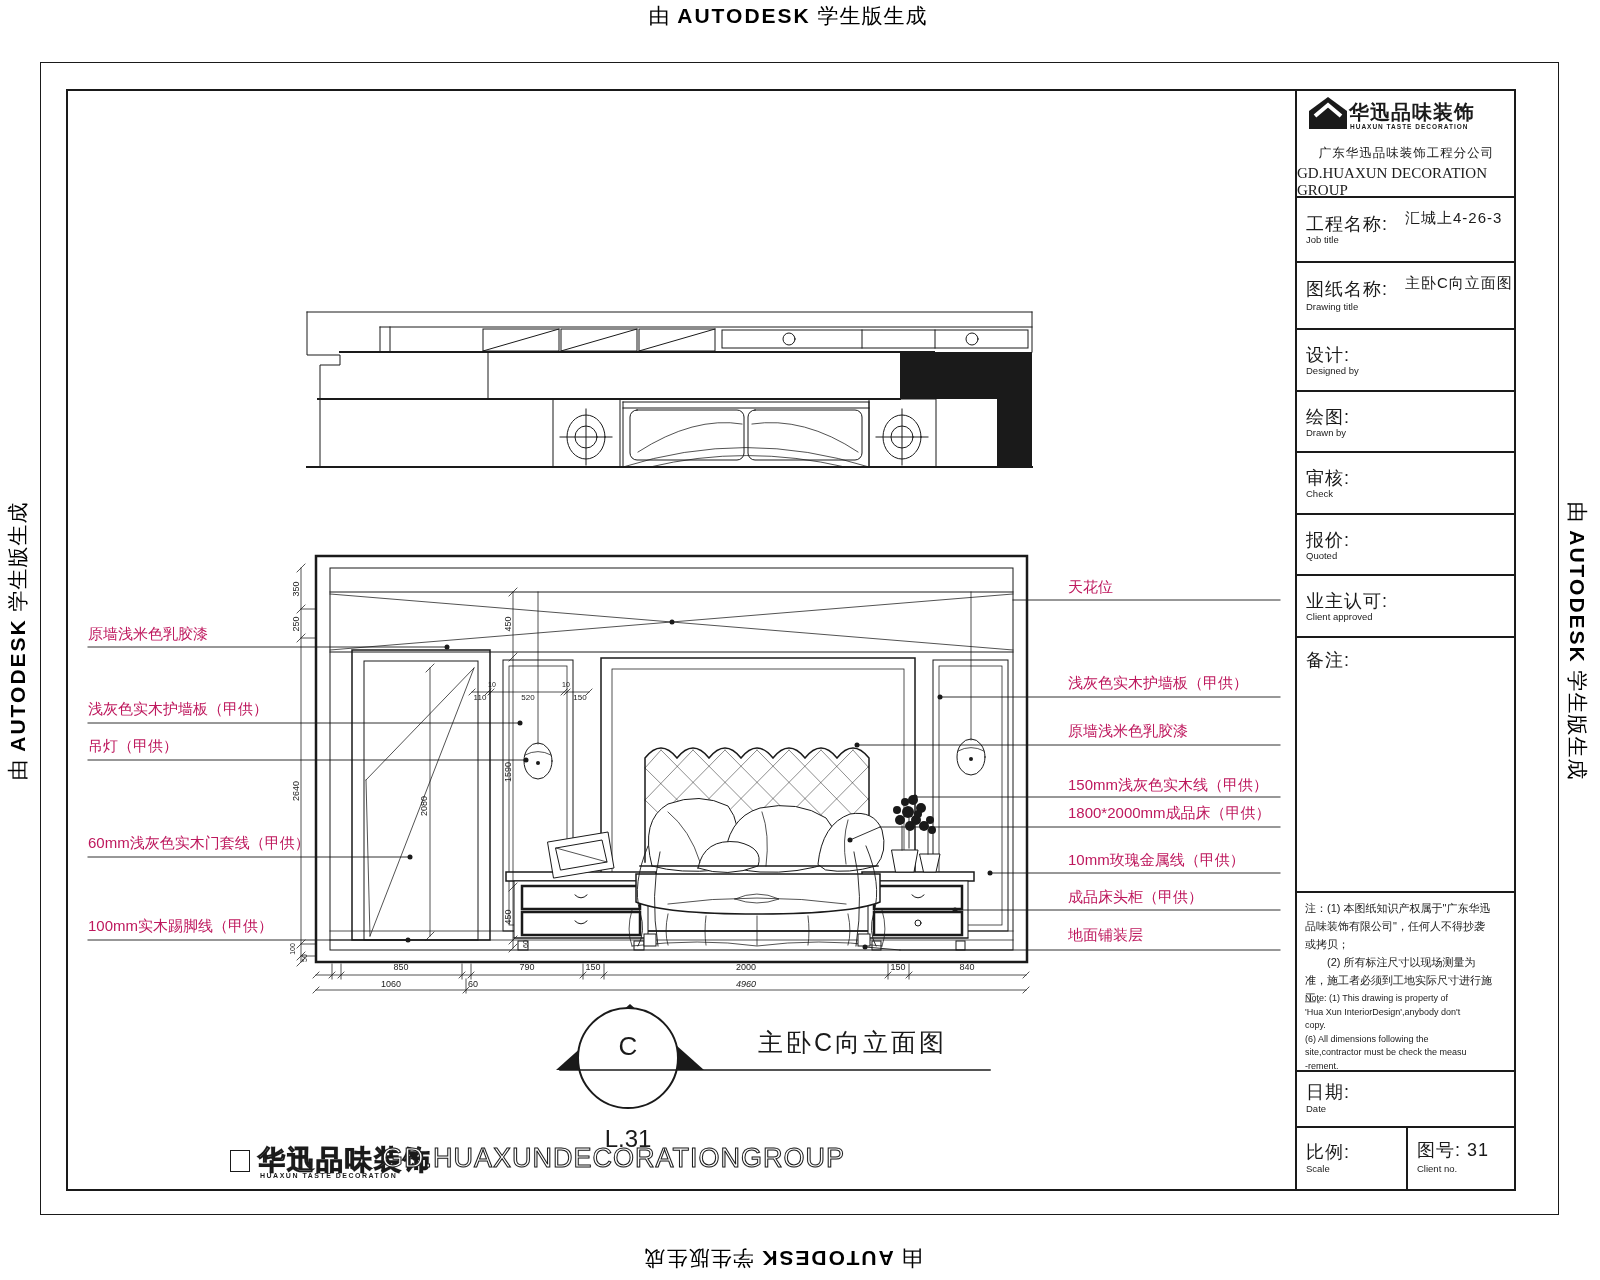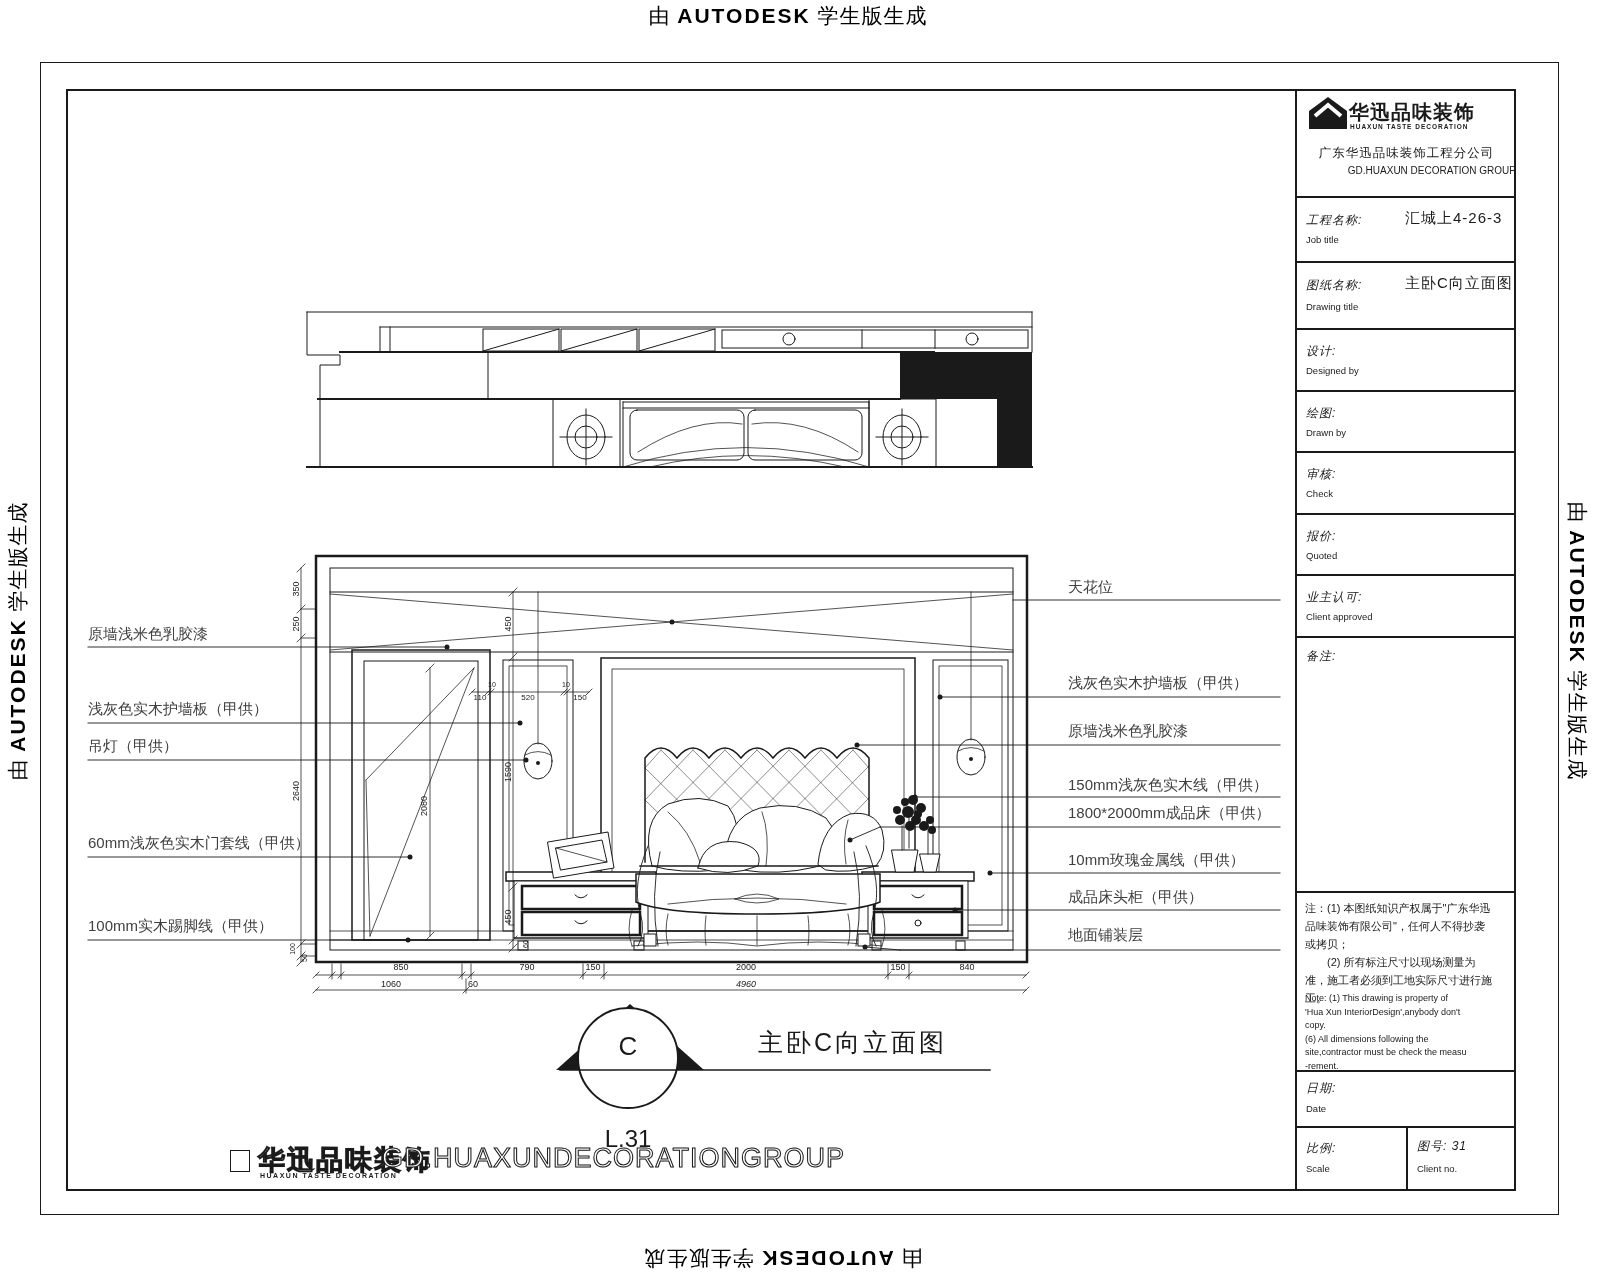--- a/index.html
+++ b/index.html
@@ -6,43 +6,43 @@
   *{box-sizing:border-box;}
   .page{position:relative;width:1600px;height:1280px;background:#fff;overflow:hidden;
         font-family:"Liberation Sans",sans-serif;color:#1a1a1a;}
   .abs{position:absolute;}
   .wm{position:absolute;width:340px;height:28px;text-align:center;font-size:21px;color:#000;
       white-space:nowrap;letter-spacing:1px;}
   .wm b{font-weight:bold;letter-spacing:2px;}
   .border-outer{position:absolute;left:40px;top:62px;width:1519px;height:1153px;border:1px solid #1a1a1a;}
   .border-inner{position:absolute;left:66px;top:89px;width:1450px;height:1102px;border:2px solid #1a1a1a;}
   svg.draw{position:absolute;left:0;top:0;}
-  .lbl{position:absolute;font-size:15px;white-space:nowrap;color:#404040;}
+  .lbl{position:absolute;font-size:15px;white-space:nowrap;color:#be185d;}
   .dim{position:absolute;font-size:9px;color:#1a1a1a;transform:translate(-50%,-50%);white-space:nowrap;}
   .dimv{transform:translate(-50%,-50%) rotate(-90deg);}
   .marker-letter{position:absolute;font-size:26px;transform:translate(-50%,-50%);}
   .marker-code{position:absolute;font-size:24px;transform:translate(-50%,-50%);}
   .view-title{position:absolute;font-size:25px;letter-spacing:3px;white-space:nowrap;}
   
   .tb{position:absolute;left:1295px;top:89px;width:221px;height:1102px;border-left:2px solid #1a1a1a;}
   .tb-row{position:relative;width:100%;border-bottom:2px solid #1a1a1a;overflow:hidden;}
-  .tb-label{position:absolute;left:9px;font-size:12px;letter-spacing:1px;font-style:italic;}
+  .tb-label{position:absolute;left:9px;font-size:18px;letter-spacing:1px;}
   .tb-sub{position:absolute;left:9px;font-size:9.5px;color:#222;}
   .tb-value{position:absolute;font-size:15px;letter-spacing:1px;white-space:nowrap;margin-left:32px;}
   .logo-row{height:109px;}
   .note-cn{position:absolute;left:8px;top:6px;font-size:11px;line-height:18px;width:206px;}
   .note-en{position:absolute;left:8px;top:99px;font-size:9px;line-height:13.5px;width:206px;}
   .outline{color:#fff;-webkit-text-stroke:1px #1a1a1a;text-shadow:0 0 1px #555;}
   .foot-logo-cn{position:absolute;left:258px;top:1142px;font-size:27px;font-weight:bold;letter-spacing:2px;}
   .foot-logo-en{position:absolute;left:260px;top:1172px;font-size:7px;font-weight:bold;letter-spacing:1.5px;color:#1a1a1a;}
   .foot-text{position:absolute;left:382px;top:1143px;font-size:27px;letter-spacing:1px;}
   .hdr-logo-cn{position:absolute;left:52px;top:10px;font-size:20px;font-weight:bold;letter-spacing:1px;}
   .hdr-logo-en{position:absolute;left:53px;top:34px;font-size:6.5px;font-weight:bold;letter-spacing:1px;}
   .hdr-co-cn{position:absolute;left:0;top:56px;width:100%;text-align:center;font-size:12.5px;letter-spacing:1px;}
-  .hdr-co-en{position:absolute;left:0;top:76px;width:100%;text-align:right;font-size:10px;}
+  .hdr-co-en{position:absolute;left:0;top:76px;width:100%;text-align:left;font-size:15px;font-family:Liberation Serif, serif;}
 </style>
 </head>
 <body>
 
 <div class="page">
 
   <div class="wm" style="left:618px;top:2px;">
     <span>由</span>
     <b>AUTODESK</b>
     <span>学生版生成</span>

